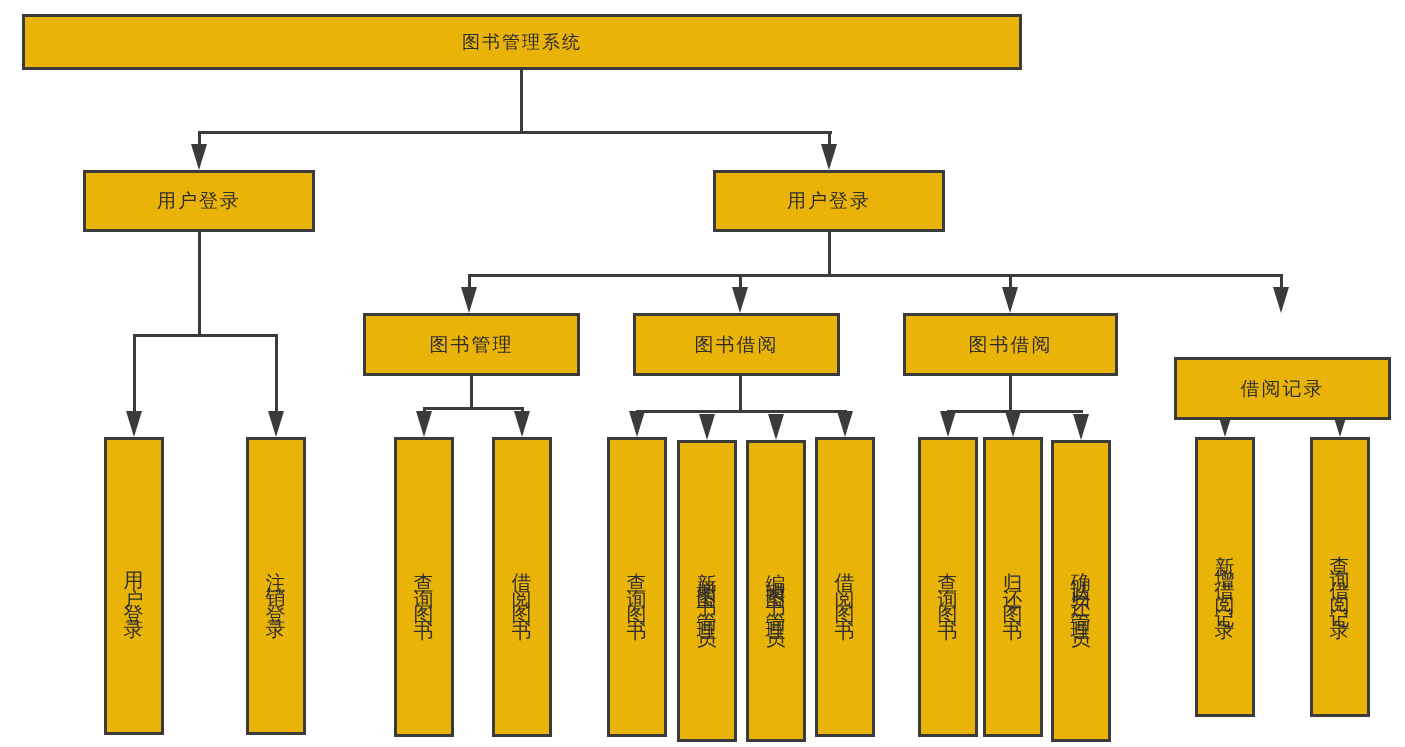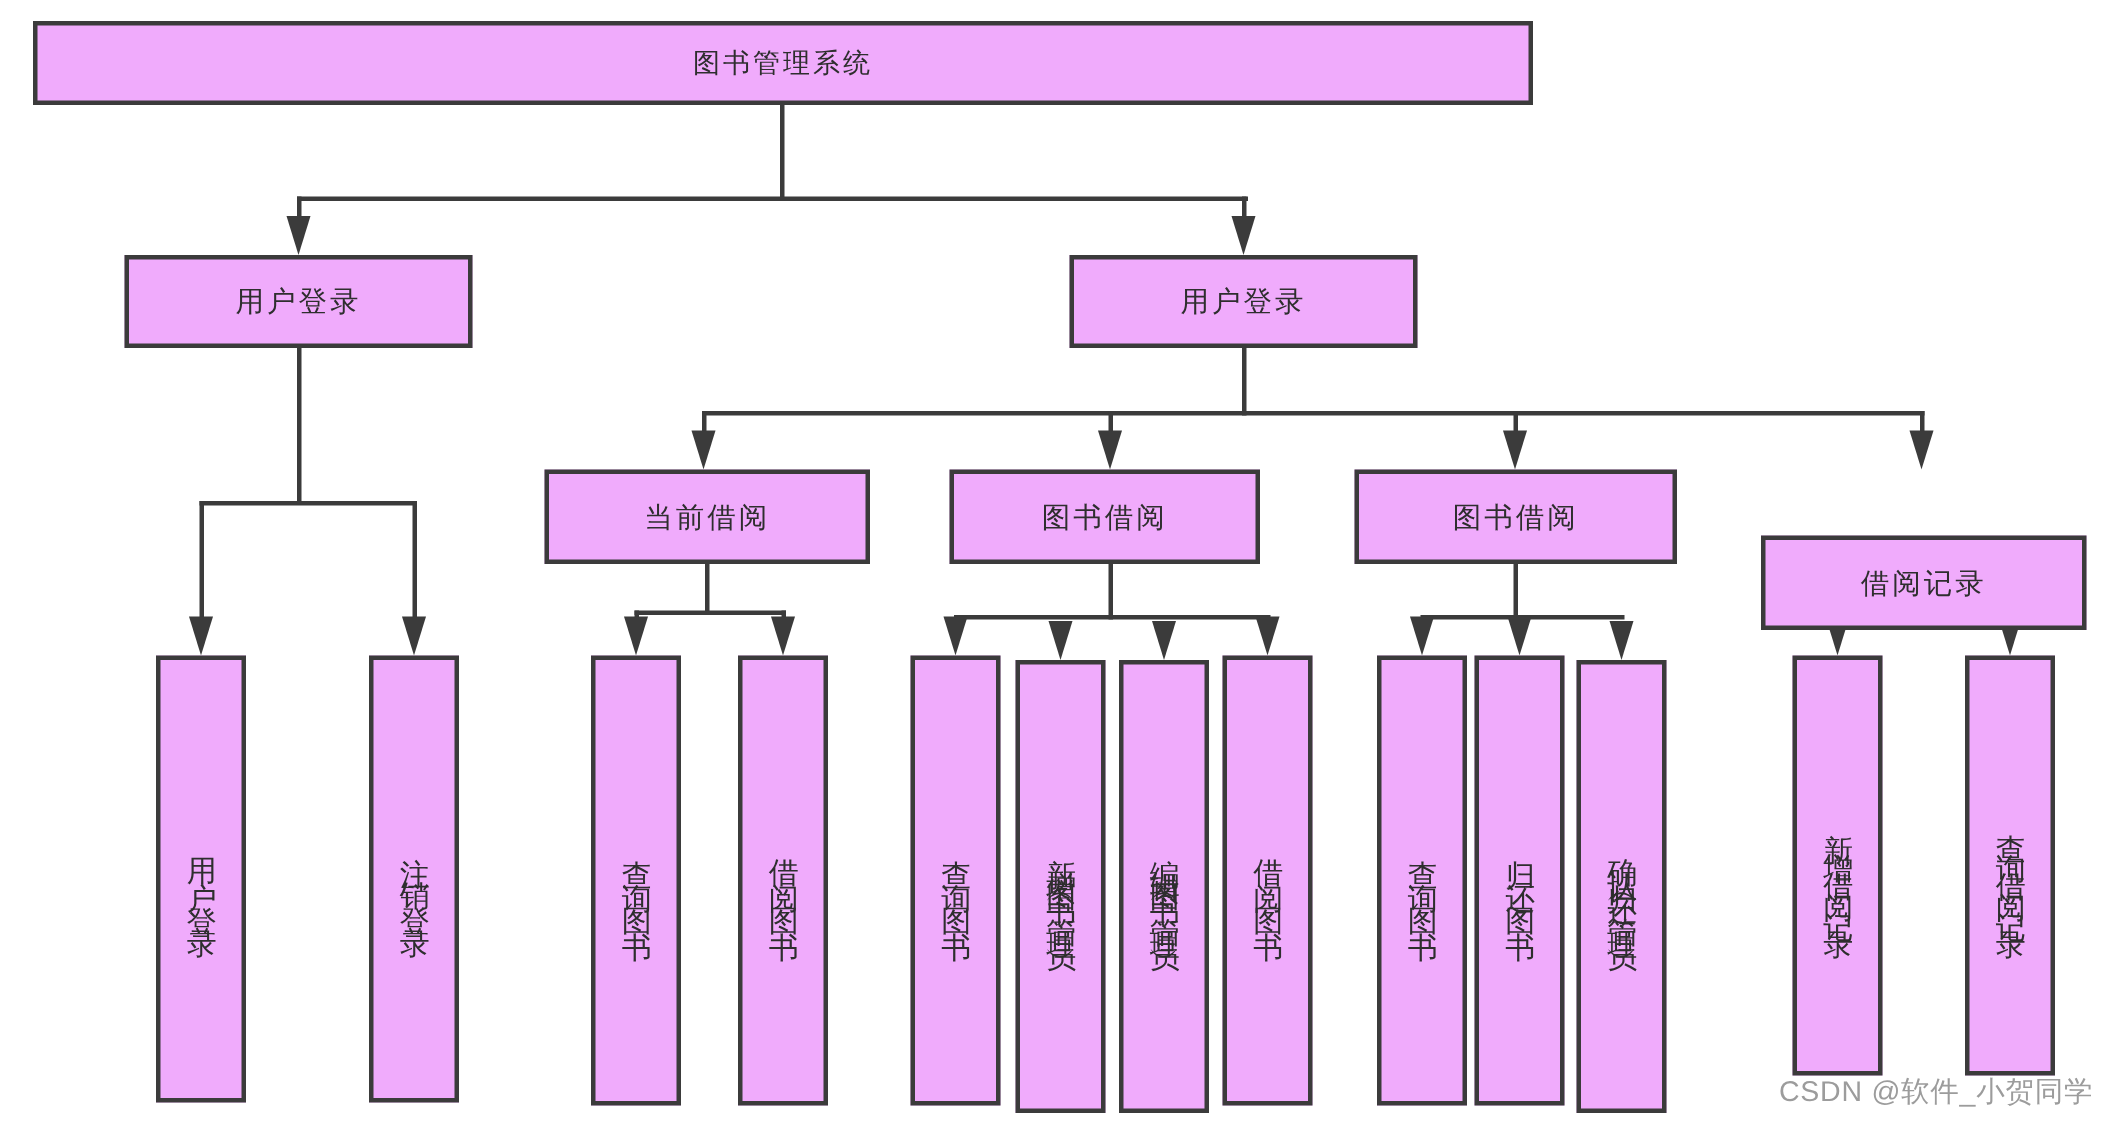--- a/index.html
+++ b/index.html
@@ -1,21 +1,21 @@
 <!DOCTYPE html>
 <html><head>
 <meta charset="utf-8">
 <style>
   html,body{margin:0;padding:0;background:#fff;}
   #stage{
     position:relative; width:1405px; height:747px; background:#ffffff;
     font-family:"Liberation Sans","DejaVu Sans",sans-serif; overflow:hidden;
   }
   .box{
-    position:absolute; box-sizing:border-box; background:#f0abfc;
+    position:absolute; box-sizing:border-box; background:#eab308;
     border:3px solid #3b3b3b; color:#2e2e2e;
     display:flex; align-items:center; justify-content:center;
     font-size:19px; letter-spacing:2px; z-index:2;
   }
   .rootbox{ font-size:18px; }
   .vbox{
     writing-mode:vertical-rl; text-orientation:mixed;
     font-size:20px; letter-spacing:16px; line-height:1;
     padding-top:4px;
   }
@@ -35,21 +35,21 @@
 </head>
 <body>
 
 <div id="stage">
 
   <div class="box rootbox" style="left:22px;top:14px;width:1000px;height:56px;">图书管理系统</div>
 
   <div class="box" style="left:83px;top:170px;width:232px;height:62px;">用户登录</div>
   <div class="box" style="left:713px;top:170px;width:232px;height:62px;">用户登录</div>
 
-  <div class="box" style="left:363px;top:313px;width:217px;height:63px;">当前借阅</div>
+  <div class="box" style="left:363px;top:313px;width:217px;height:63px;">图书管理</div>
   <div class="box" style="left:633px;top:313px;width:207px;height:63px;">图书借阅</div>
   <div class="box" style="left:903px;top:313px;width:215px;height:63px;">图书借阅</div>
   <div class="box" style="left:1174px;top:313px;width:217px;height:63px;margin-top:44px;">借阅记录</div>
 
   <div class="box vbox" style="left:104px;top:437px;width:60px;height:298px;">用户登录</div>
   <div class="box vbox" style="left:246px;top:437px;width:60px;height:298px;">注销登录</div>
 
   <div class="box vbox" style="left:394px;top:437px;width:60px;height:300px;">查询图书</div>
   <div class="box vbox" style="left:492px;top:437px;width:60px;height:300px;">借阅图书</div>
 
@@ -110,15 +110,14 @@
   <div class="arrow" style="left:1005px;top:411px;"></div>
   <div class="arrow" style="left:1073px;top:414px;"></div>
 
   <div class="line" style="left:1281px;top:376px;width:3px;height:33px;"></div>
   <div class="line" style="left:1224px;top:406px;width:118px;height:3px;"></div>
   <div class="line" style="left:1224px;top:406px;width:3px;height:8px;"></div>
   <div class="arrow" style="left:1217px;top:411px;"></div>
   <div class="line" style="left:1339px;top:406px;width:3px;height:8px;"></div>
   <div class="arrow" style="left:1332px;top:411px;"></div>
 
-  <div class="watermark">CSDN @软件_小贺同学</div>
 
 </div>
 
 </body></html>

